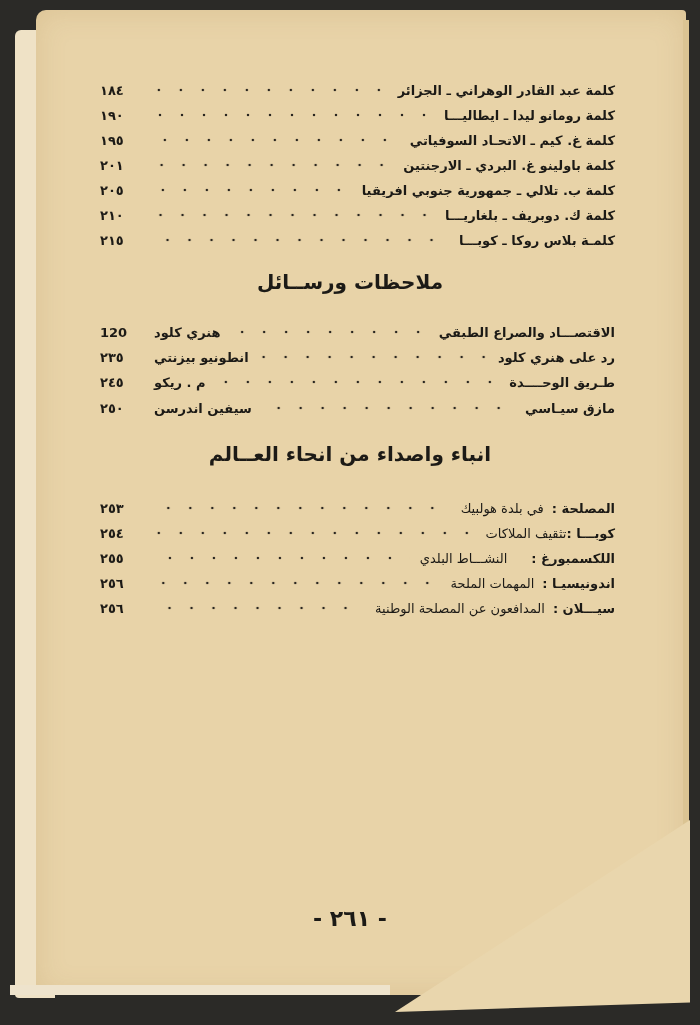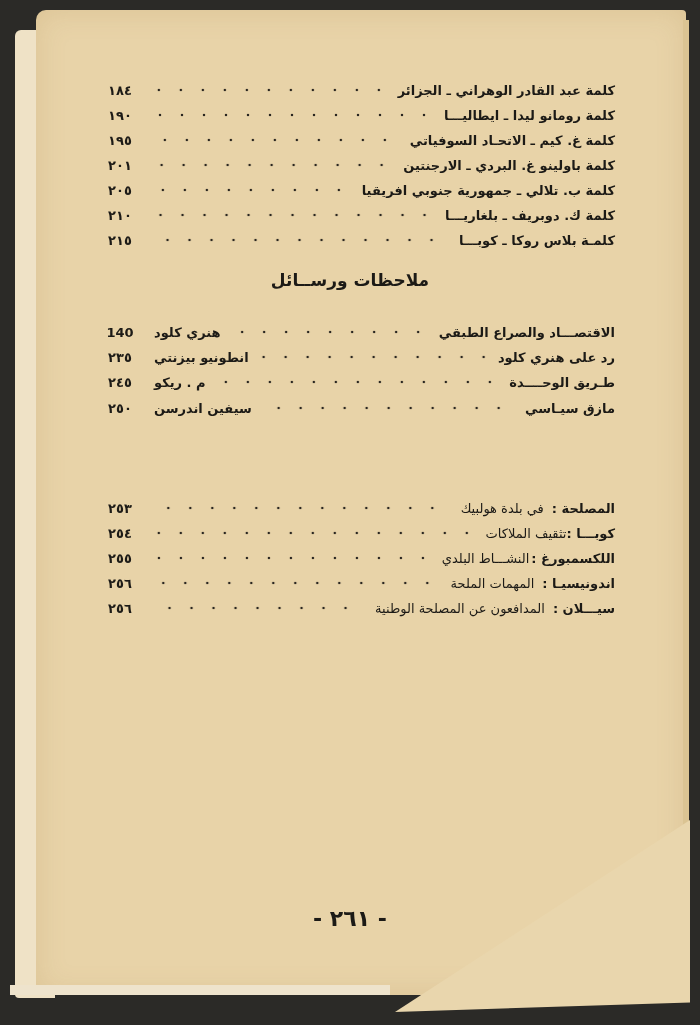--- a/index.html
+++ b/index.html
@@ -46,26 +46,26 @@
     .row .title.light { font-weight: normal; }
     .row .dots {
       flex: 1; height: 4px; margin: 0 10px;
       background-image: radial-gradient(circle, #2a2620 1.4px, transparent 1.6px);
       background-size: 22px 4px;
       background-repeat: repeat-x;
       background-position: center;
     }
     .row .author { white-space: nowrap; font-weight: bold; margin-left: 14px; }
     .row .pg {
-      width: 40px; text-align: center; font-weight: bold; direction: ltr;
+      width: 40px; text-align: left; font-weight: bold; direction: ltr;
       font-family: "DejaVu Sans", sans-serif;
     }
     .heading {
       position: absolute; left: 0; width: 700px; text-align: center;
-      font-weight: bold; font-size: 17px; color: #1c1a16;
+      font-weight: bold; font-size: 20px; color: #1c1a16;
     }
     .folio {
       position: absolute; top: 906px; left: 0; width: 700px; text-align: center;
       font-weight: bold; font-size: 22px; color: #1c1a16; direction: ltr;
     }
   </style>
 </head>
 <body>
 
 <div class="backpage"></div>
@@ -111,57 +111,58 @@
     <span class="dots"></span>
     <span class="pg">٢١٥</span>
   </div>
 
   <div class="heading" style="top:270px">ملاحظات ورســائل</div>
 
   <div class="row" style="top:320px">
     <span class="title">الاقتصـــاد والصراع الطبقي</span>
     <span class="dots"></span>
     <span class="author">هنري كلود</span>
-    <span class="pg">140</span>
+    <span class="pg">120</span>
   </div>
   <div class="row" style="top:345px">
     <span class="title">رد على هنري كلود</span>
     <span class="dots"></span>
     <span class="author">انطونيو بيزنتي</span>
     <span class="pg">٢٣٥</span>
   </div>
   <div class="row" style="top:370px">
     <span class="title">طـريق الوحــــدة</span>
     <span class="dots"></span>
     <span class="author">م . ريكو</span>
     <span class="pg">٢٤٥</span>
   </div>
   <div class="row" style="top:396px">
     <span class="title">مازق سيـاسي</span>
     <span class="dots"></span>
     <span class="author">سيفين اندرسن</span>
     <span class="pg">٢٥٠</span>
   </div>
 
+  <div class="heading" style="top:442px">انباء واصداء من انحاء العــالم</div>
 
   <div class="row" style="top:496px">
     <span class="title">المصلحة :</span>
     <span class="title light" style="margin-right:8px">في بلدة هولبيك</span>
     <span class="dots"></span>
     <span class="pg">٢٥٣</span>
   </div>
   <div class="row" style="top:521px">
     <span class="title">كوبـــا :</span>
     <span class="title light" style="margin-right:0">تثقيف الملاكات</span>
     <span class="dots"></span>
     <span class="pg">٢٥٤</span>
   </div>
   <div class="row" style="top:546px">
     <span class="title">اللكسمبورغ :</span>
-    <span class="title light" style="margin-right:2px">النشـــاط البلدي</span>
+    <span class="title light" style="margin-right:24px">النشـــاط البلدي</span>
     <span class="dots"></span>
     <span class="pg">٢٥٥</span>
   </div>
   <div class="row" style="top:571px">
     <span class="title">اندونيسيـا :</span>
     <span class="title light" style="margin-right:8px">المهمات الملحة</span>
     <span class="dots"></span>
     <span class="pg">٢٥٦</span>
   </div>
   <div class="row" style="top:596px">

